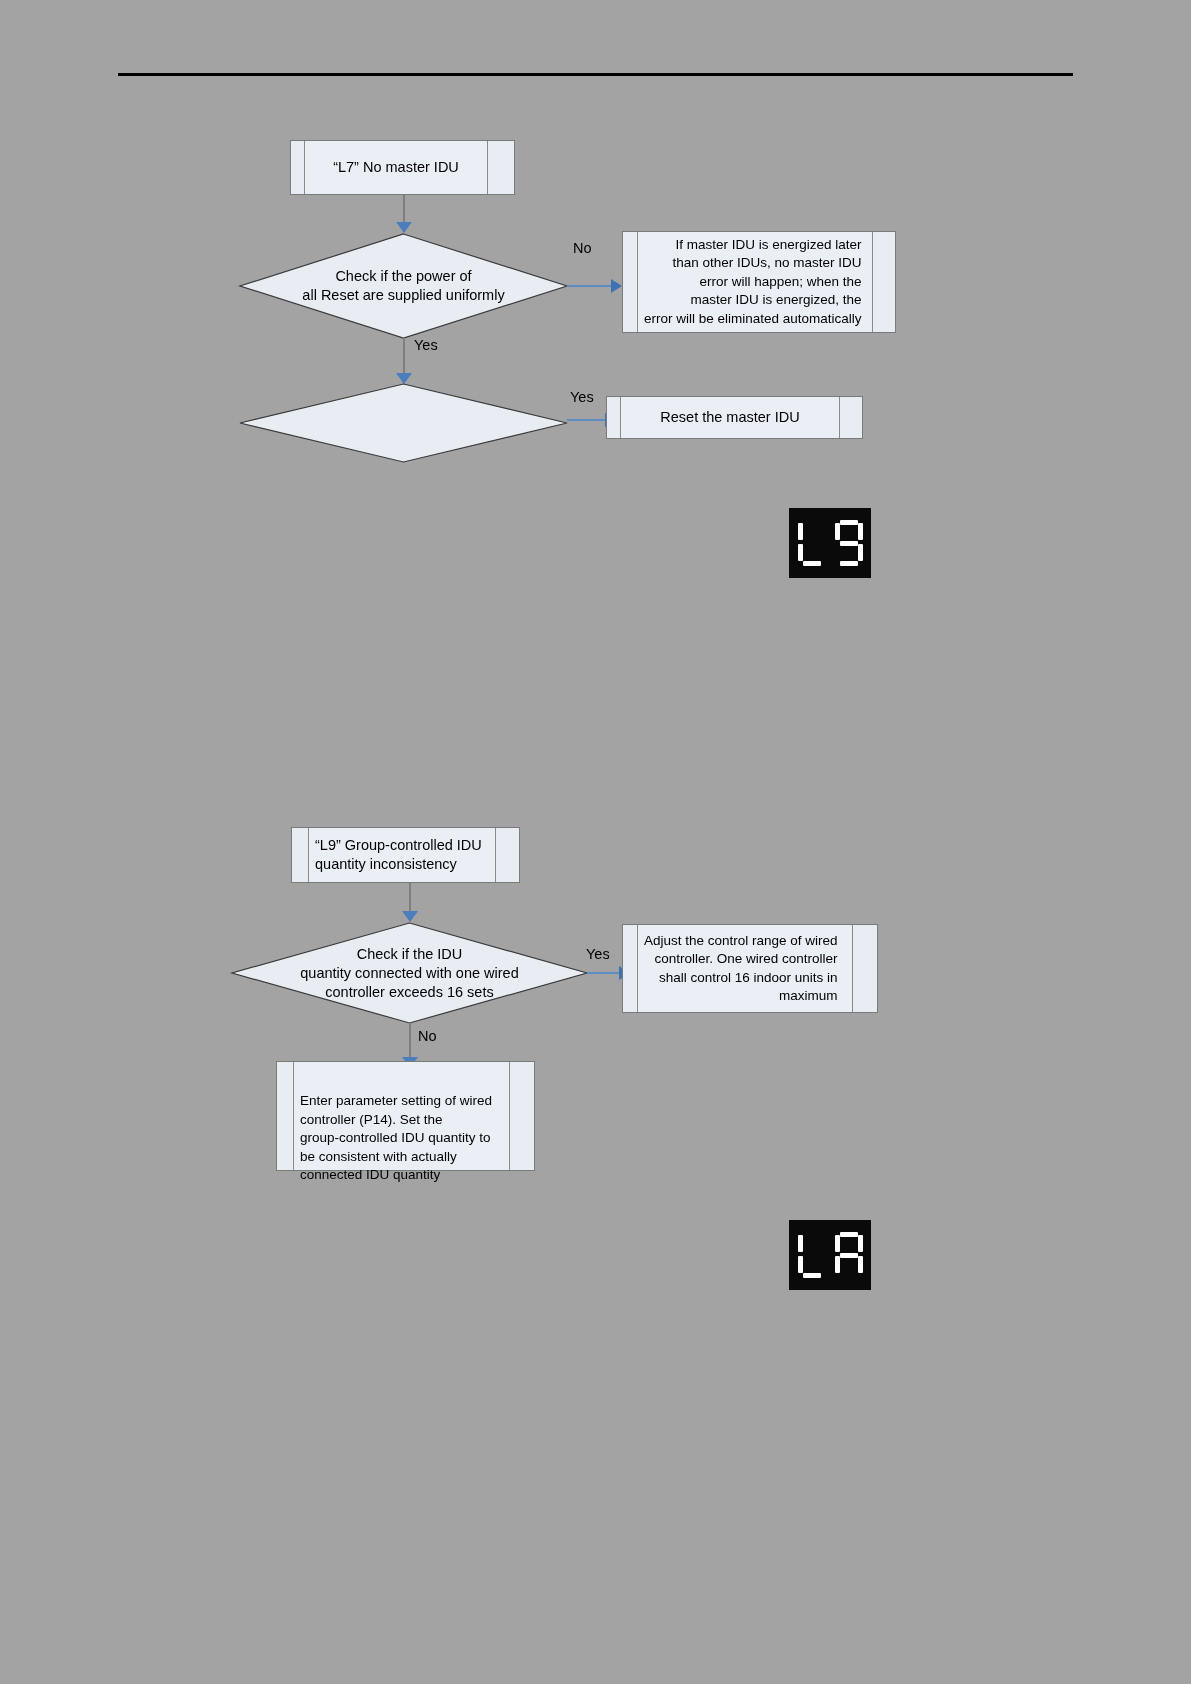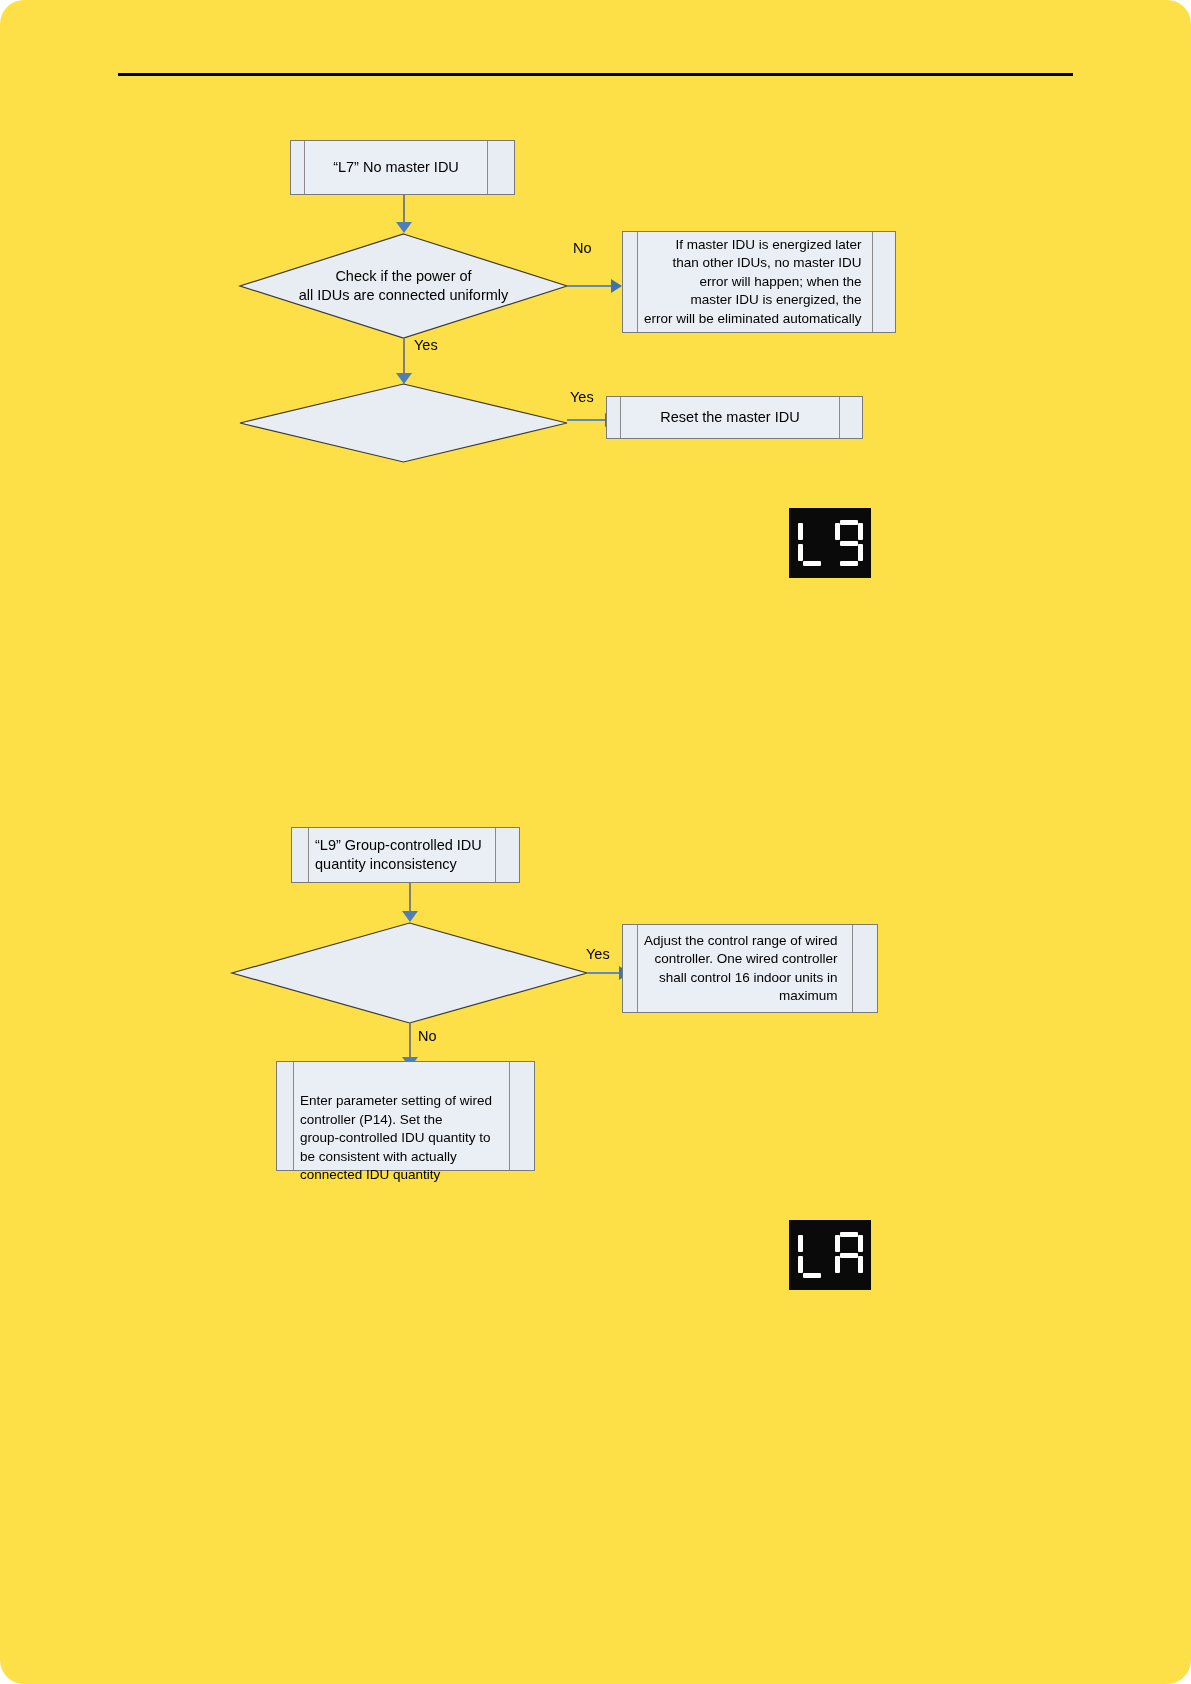--- a/index.html
+++ b/index.html
@@ -11,22 +11,21 @@
     width: 1191px;
     height: 1684px;
     position: relative;
     font-family: "Liberation Sans", sans-serif;
     color: #000000;
     overflow: hidden;
   }
   .page {
     position: absolute;
     inset: 0;
-    background: #fde047;
-    border-radius: 24px;
+    background: #a3a3a3;
   }
   .header-rule {
     position: absolute;
     left: 118px;
     top: 73px;
     width: 955px;
     height: 3px;
     background: #000000;
   }
 
@@ -169,21 +168,21 @@
     </div>
 
     <div class="conn v dark" style="left:403px; top:195px; height:33px;"></div>
     <div class="arrow-down" style="left:396px; top:222px;"></div>
 
     <div class="fc-diamond" style="left:240px; top:234px; width:327px; height:104px;">
       <svg width="327" height="104" viewBox="0 0 327 104">
         <polygon points="163.5,0 327,52 163.5,104 0,52" fill="#e8ecf3" stroke="#3a3a3a" stroke-width="1.2"></polygon>
       </svg>
       <div class="dtxt">Check if the power of
-all IDUs are connected uniformly</div>
+all Reset are supplied uniformly</div>
     </div>
 
     <div class="conn h" style="left:567px; top:285px; width:50px;"></div>
     <div class="arrow-right" style="left:611px; top:279px;"></div>
     <div class="label" style="left:573px; top:240px;">No</div>
 
     <div class="fc-box" style="left:622px; top:231px; width:274px; height:102px;text-align:right;">
       <div class="inner" style="left:14px; right:22px;">
         <div class="txt" style="font-size:13.5px; line-height:18.5px;">If master IDU is energized later
 than other IDUs, no master IDU
@@ -244,20 +243,23 @@
       </div>
     </div>
 
     <div class="conn v dark" style="left:409px; top:883px; height:33px;"></div>
     <div class="arrow-down" style="left:402px; top:911px;"></div>
 
     <div class="fc-diamond" style="left:232px; top:923px; width:355px; height:100px;">
       <svg width="355" height="100" viewBox="0 0 355 100">
         <polygon points="177.5,0 355,50 177.5,100 0,50" fill="#e8ecf3" stroke="#3a3a3a" stroke-width="1.2"></polygon>
       </svg>
+      <div class="dtxt">Check if the IDU
+quantity connected with one wired
+controller exceeds 16 sets</div>
     </div>
 
     <div class="conn h" style="left:587px; top:972px; width:38px;"></div>
     <div class="arrow-right" style="left:619px; top:966px;"></div>
     <div class="label" style="left:586px; top:946px;">Yes</div>
 
     <div class="fc-box" style="left:622px; top:924px; width:256px; height:89px;">
       <div class="inner" style="left:14px; right:24px;text-align:right;">
         <div class="txt" style="font-size:13.5px; line-height:18.5px;">Adjust the control range of wired
 controller. One wired controller

